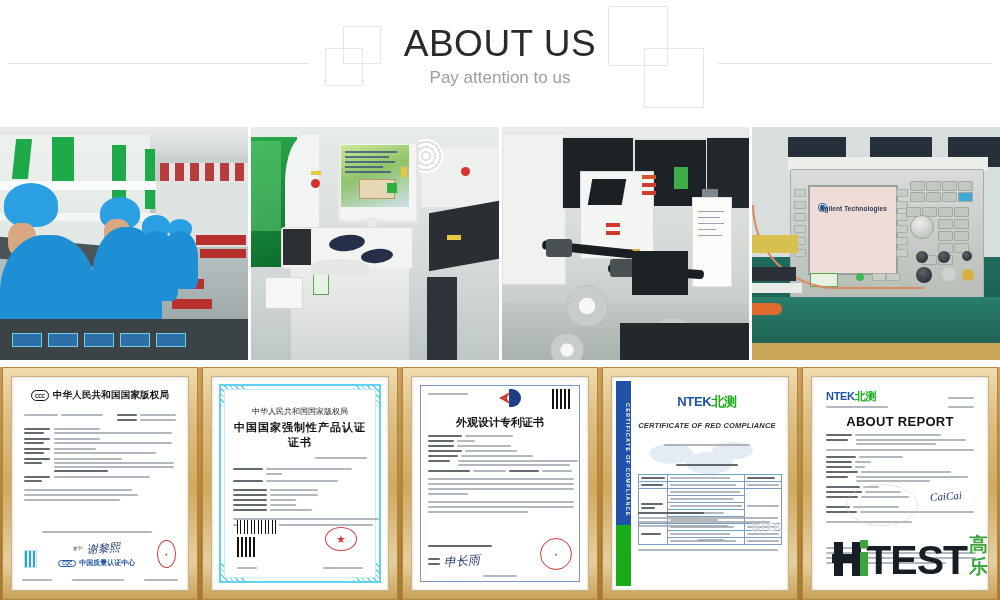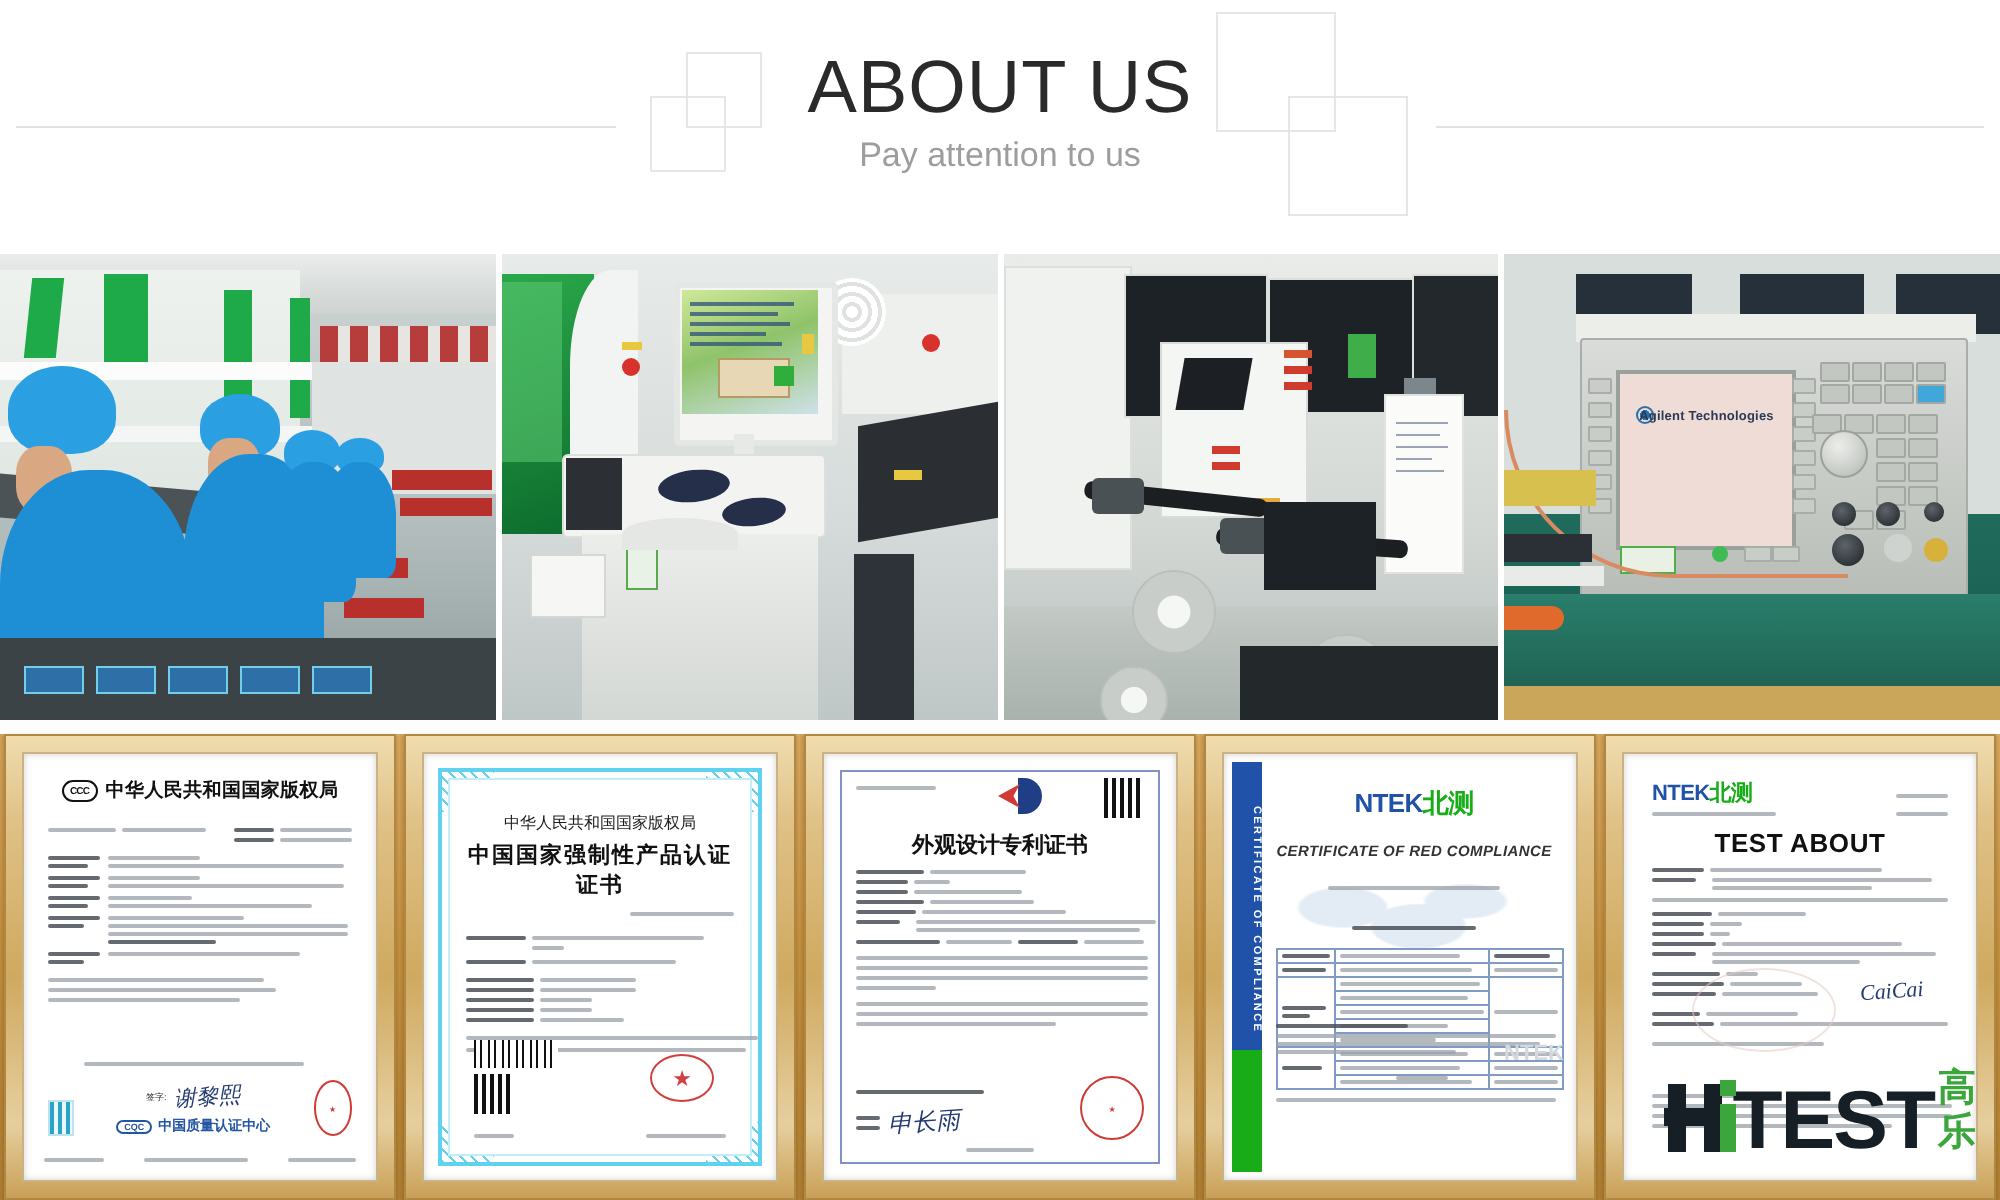--- a/index.html
+++ b/index.html
@@ -793,21 +793,21 @@
           <div style="display:flex;align-items:flex-start;justify-content:space-between">
             <div class="ntek" style="font-size:11px">
               <span class="n">NTEK</span><span class="cn">北测</span>
             </div>
             <div class="tl" style="width:26px;margin-top:8px"></div>
           </div>
           <div style="display:flex;justify-content:space-between;margin-top:2px">
             <div class="tl" style="width:62px"></div>
                 <div class="tl" style="width:26px"></div>
           </div>
-          <div class="c5title">TEST ABOUT</div>
+          <div class="c5title">ABOUT REPORT</div>
           <div class="row">
                 <div class="tl dk" style="width:26px"></div>
                 <div class="tl" style="width:86px"></div>
               </div>
           <div class="lblk">
             <div class="lkey" style="flex:0 0 26px">
                   <div class="tl dk" style="width:22px"></div>
                 </div>
             <div class="lval">
                   <div class="tl" style="width:110px;margin-bottom:2px"></div>

